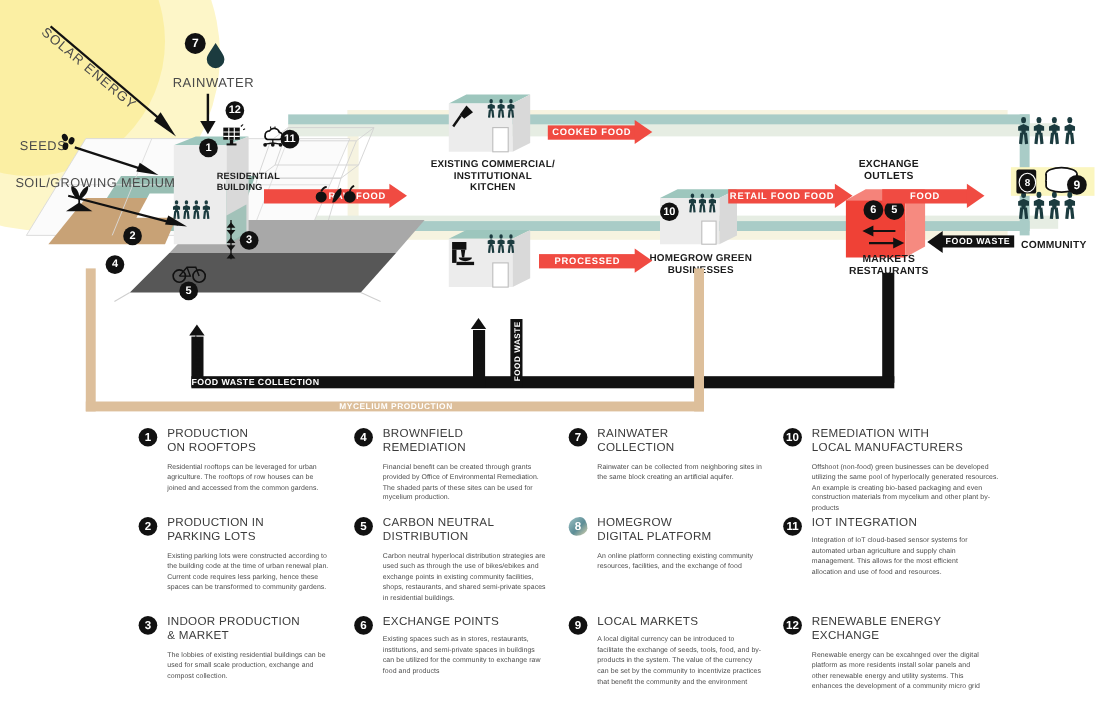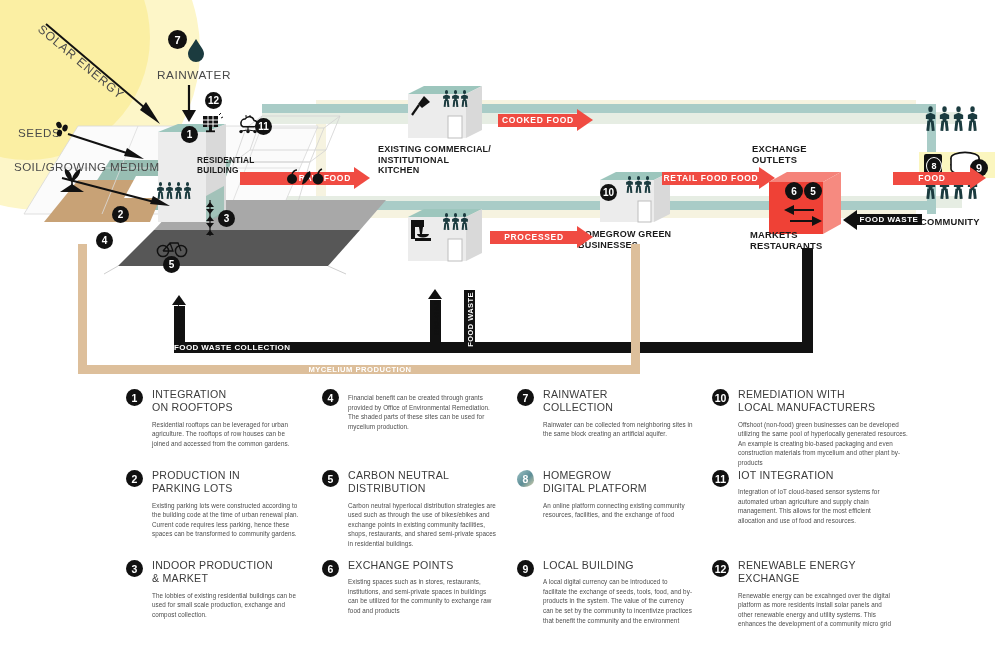--- a/index.html
+++ b/index.html
@@ -19,21 +19,21 @@
   .sun-inner{left:-95px;top:-85px;width:245px;height:245px;border-radius:50%;
     background:#fbefa3;}
 
   
   .band{position:absolute;}
   .band-cream{background:#f6f3e0;}
   .band-green{background:#e6ede3;}
   .band-teal{background:#a9ccc7;}
 
   
-  .dlabel{position:absolute;font-weight:bold;line-height:1.18;
+  .dlabel{position:absolute;font-weight:bold;text-align:center;line-height:1.18;
     letter-spacing:.2px;color:#1b1b1b;}
 
   .tlabel{position:absolute;color:#4a4a4a;letter-spacing:.4px;}
 
   
   .redbar{position:absolute;background:#f04b42;height:13px;}
   .redbar .cap{position:absolute;right:-15px;top:-5px;width:0;height:0;
     border-top:11.5px solid transparent;border-bottom:11.5px solid transparent;
     border-left:16px solid #f04b42;}
   .redbar .txt{position:absolute;left:0;right:0;top:0;height:13px;line-height:13px;
@@ -473,21 +473,21 @@
   <div class="redbar" style="left:490px;top:231px;width:88px;">
     <span class="cap"></span>
     <span class="txt">PROCESSED FOOD</span>
   </div>
 
   <div class="redbar" style="left:662px;top:172px;width:98px;">
     <span class="cap"></span>
     <span class="txt">RETAIL FOOD FOOD</span>
   </div>
 
-  <div class="redbar" style="left:893px;top:172px;width:78px;">
+  <div class="redbar" style="left:802px;top:172px;width:78px;">
     <span class="cap"></span>
     <span class="txt">FOOD</span>
   </div>
 
   <div class="blackbar" style="left:856px;top:214px;width:66px;">
     <span class="capL"></span>
     <span class="txt">FOOD WASTE</span>
   </div>
 
   <div class="route" style="left:802px;top:248px;width:11px;height:100px;"></div>
@@ -509,21 +509,21 @@
   <div class="route-tan" style="left:78px;top:365px;width:562px;height:9px;"></div>
   <div class="route-tan" style="left:631px;top:244px;width:9px;height:130px;"></div>
   <div class="abs" style="left:150px;top:365px;width:420px;height:9px;line-height:9px;color:#ffffff;font-size:7.6px;font-weight:bold;letter-spacing:.5px;text-align:center;">MYCELIUM PRODUCTION</div>
 
   <div id="legend">
 
     <div class="lg-col" style="left:112px;">
       <div class="lg-item" style="top:4px;">
         <div class="lg-badge">1</div>
         <div class="lg-title">
-          <div>INTEGRATION</div>
+          <div>PRODUCTION</div>
           <div>ON ROOFTOPS</div>
         </div>
         <div class="lg-body">Residential rooftops can be leveraged for urban agriculture. The rooftops of row houses can be joined and accessed from the common gardens.</div>
       </div>
       <div class="lg-item" style="top:85px;">
         <div class="lg-badge">2</div>
         <div class="lg-title">
           <div>PRODUCTION IN</div>
           <div>PARKING LOTS</div>
         </div>
@@ -535,20 +535,24 @@
           <div>INDOOR PRODUCTION</div>
           <div>&amp; MARKET</div>
         </div>
         <div class="lg-body">The lobbies of existing residential buildings can be used for small scale production, exchange and compost collection.</div>
       </div>
     </div>
 
     <div class="lg-col" style="left:308px;">
       <div class="lg-item" style="top:4px;">
         <div class="lg-badge">4</div>
+        <div class="lg-title">
+          <div>BROWNFIELD</div>
+          <div>REMEDIATION</div>
+        </div>
         <div class="lg-body">Financial benefit can be created through grants provided by Office of Environmental Remediation. The shaded parts of these sites can be used for mycelium production.</div>
       </div>
       <div class="lg-item" style="top:85px;">
         <div class="lg-badge">5</div>
         <div class="lg-title">
           <div>CARBON NEUTRAL</div>
           <div>DISTRIBUTION</div>
         </div>
         <div class="lg-body">Carbon neutral hyperlocal distribution strategies are used such as through the use of bikes/ebikes and exchange points in existing community facilities, shops, restaurants, and shared semi-private spaces in residential buildings.</div>
       </div>
@@ -574,21 +578,21 @@
         <div class="lg-badge leaf">8</div>
         <div class="lg-title">
           <div>HOMEGROW</div>
           <div>DIGITAL PLATFORM</div>
         </div>
         <div class="lg-body">An online platform connecting existing community resources, facilities, and the exchange of food</div>
       </div>
       <div class="lg-item" style="top:175px;">
         <div class="lg-badge">9</div>
         <div class="lg-title">
-          <div>LOCAL BUILDING</div>
+          <div>LOCAL MARKETS</div>
         </div>
         <div class="lg-body">A local digital currency can be introduced to facilitate the exchange of seeds, tools, food, and by-products in the system. The value of the currency can be set by the community to incentivize practices that benefit the community and the environment</div>
       </div>
     </div>
 
     <div class="lg-col" style="left:698px;width:225px;">
       <div class="lg-item" style="top:4px;width:225px;">
         <div class="lg-badge">10</div>
         <div class="lg-title">
           <div>REMEDIATION WITH</div>

